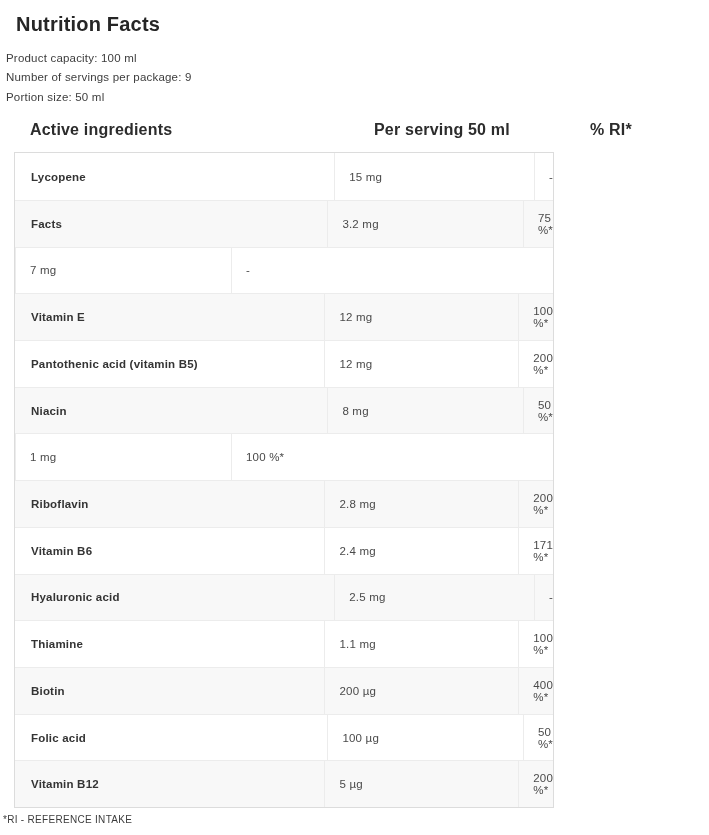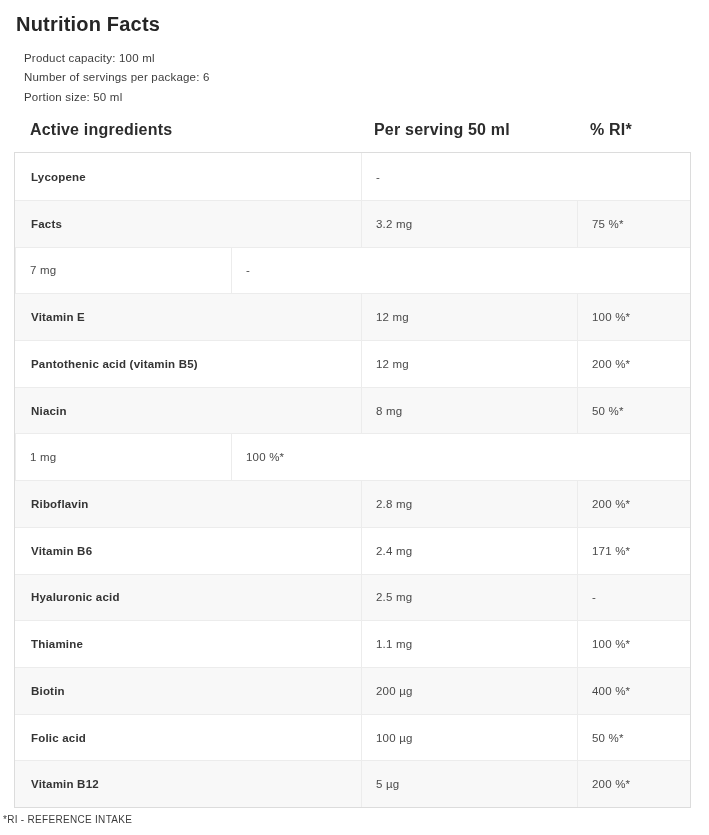--- a/index.html
+++ b/index.html
@@ -23,21 +23,21 @@
   .title{
     padding:12px 0 0 16px;
     font-size:20px;
     font-weight:700;
     line-height:24px;
     color:var(--text-strong);
     letter-spacing:.2px;
   }
 
   .meta{
-    padding:13px 0 0 24px;
+    padding:13px 0 0 6px;
   }
   .meta-line{
     font-size:11.5px;
     line-height:19.4px;
     color:#3d3d3d;
     letter-spacing:.2px;
   }
 
   .cols{display:flex;width:677px;}
   .col-1{width:346px;padding-left:16px;}
@@ -51,21 +51,21 @@
   }
   .header-cell{
     font-size:16px;
     font-weight:700;
     color:#2c2c2c;
     letter-spacing:.2px;
   }
 
   .table{
     margin-left:14px;
-    width:677px;
+    width:540px;
     border:1px solid var(--table-border);
     background:#fff;
   }
   .trow{
     display:flex;
     height:46.71px;
     align-items:stretch;
   }
   .trow + .trow{border-top:1px solid var(--row-divider);}
   .trow.alt{background:var(--row-alt-bg);}
@@ -96,34 +96,35 @@
 </style>
 </head>
 <body>
 
 <div class="page">
 
   <div class="title">Nutrition Facts</div>
 
   <div class="meta">
     <div class="meta-line">Product capacity: 100 ml</div>
-    <div class="meta-line">Number of servings per package: 6</div>
+    <div class="meta-line">Number of servings per package: 9</div>
     <div class="meta-line">Portion size: 50 ml</div>
   </div>
 
   <div class="cols header-row">
     <div class="col-1 header-cell">Active ingredients</div>
     <div class="col-2 header-cell">Per serving 50 ml</div>
     <div class="col-3 header-cell">% RI*</div>
   </div>
 
   <div class="table">
     <div id="table-body">
     <div class="trow">
       <div class="tcell col-1 c-name">Lycopene</div>
+      <div class="tcell col-2 c-amount">15 mg</div>
       <div class="tcell col-3 c-ri">-</div>
     </div>
 
     <div class="trow alt">
       <div class="tcell col-1 c-name">Facts</div>
       <div class="tcell col-2 c-amount">3.2 mg</div>
       <div class="tcell col-3 c-ri">75 %*</div>
     </div>
 
     <div class="trow">

